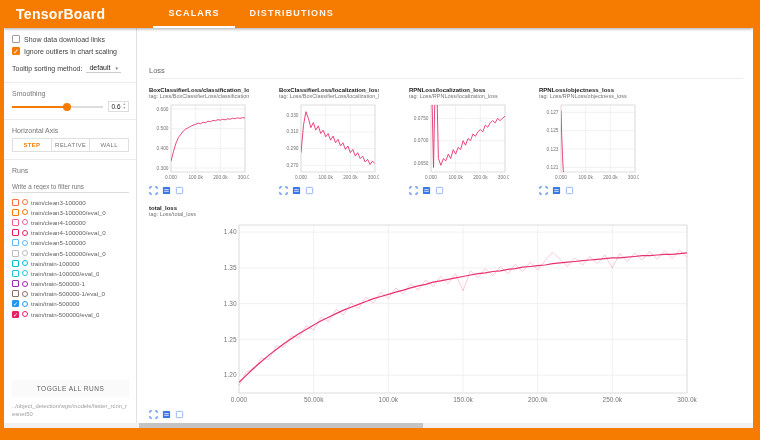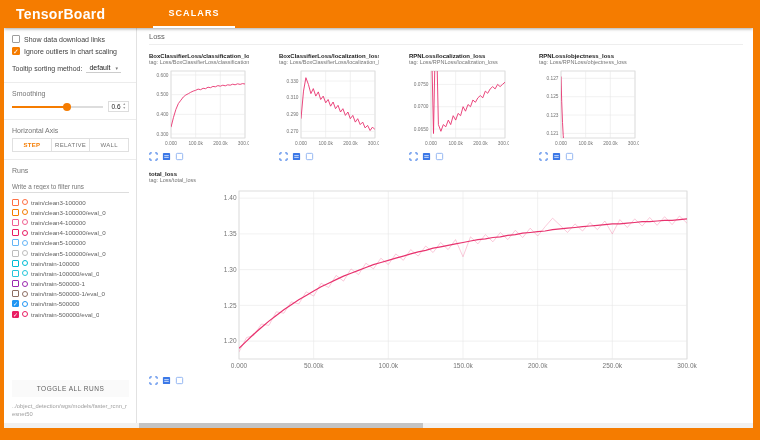--- a/index.html
+++ b/index.html
@@ -33,21 +33,21 @@
   .axis-btn.active{color:#f57c00;font-weight:bold;}
   .runs-block{flex:1;display:flex;flex-direction:column;min-height:0;}
   .filter-input{border:none;border-bottom:1px solid #ddd;font-size:6.3px;padding:2px 0;width:100%;outline:none;font-family:inherit;color:#212121;margin:3px 0 4px;}
   .runs-list{position:relative;flex:1;overflow:hidden;}
   .run-row{display:flex;align-items:center;gap:3px;padding:1.6px 0;cursor:pointer;}
   .run-cb{width:7px;height:7px;border:1px solid;border-radius:1px;flex-shrink:0;font-size:6px;line-height:6.5px;color:#fff;text-align:center;}
   .run-circ{width:6px;height:6px;border:1px solid;border-radius:50%;flex-shrink:0;}
   .run-label{font-size:6.2px;color:#616161;white-space:nowrap;overflow:hidden;}
   .toggle-all{margin-top:4px;background:#fafafa;border:none;color:#616161;font-size:6.5px;letter-spacing:.5px;padding:5px 0;width:100%;font-family:inherit;cursor:pointer;}
   .logdir{font-size:5.8px;color:#9e9e9e;margin-top:5px;word-break:break-all;line-height:1.5;}
-  main{flex:1;min-width:0;padding:0 10px 4px 12px;overflow:hidden;display:flex;flex-direction:column;background:#fff;}
+  main{flex:1;min-width:0;padding:0 10px 4px 12px;overflow:hidden;display:flex;flex-direction:column;background:#fff;justify-content:flex-end;}
   .category-bar{font-size:7.5px;color:#616161;padding:4px 0 3px;border-bottom:1px solid #eee;margin-bottom:8px;cursor:pointer;}
   .charts-row{display:flex;gap:30px;}
   .chart-card{width:100px;flex-shrink:0;}
   .chart-card.big{width:556px;}
   .chart-title{font-size:6px;font-weight:bold;color:#212121;white-space:nowrap;overflow:hidden;}
   .chart-tag{font-size:5.5px;color:#757575;white-space:nowrap;overflow:hidden;margin-bottom:2px;}
   .chart-actions{display:flex;gap:4px;margin-top:3px;align-items:center;}
   .act{width:9px;height:9px;cursor:pointer;display:block;}
   .big-block{margin-top:10px;}
   svg.chart-svg{display:block;}
@@ -56,20 +56,21 @@
 </style>
 </head>
 <body>
 
 <div class="page">
 
   <header class="appbar">
     <div class="logo">TensorBoard</div>
     <nav class="tabs">
         <div class="tab active">SCALARS</div>
+        <div class="tab">DISTRIBUTIONS</div>
       </nav>
   </header>
 
   <div class="body">
 
     <aside>
       <div>
           <label class="opt-row">
             <span class="cb"></span>
             <span>Show data download links</span>

